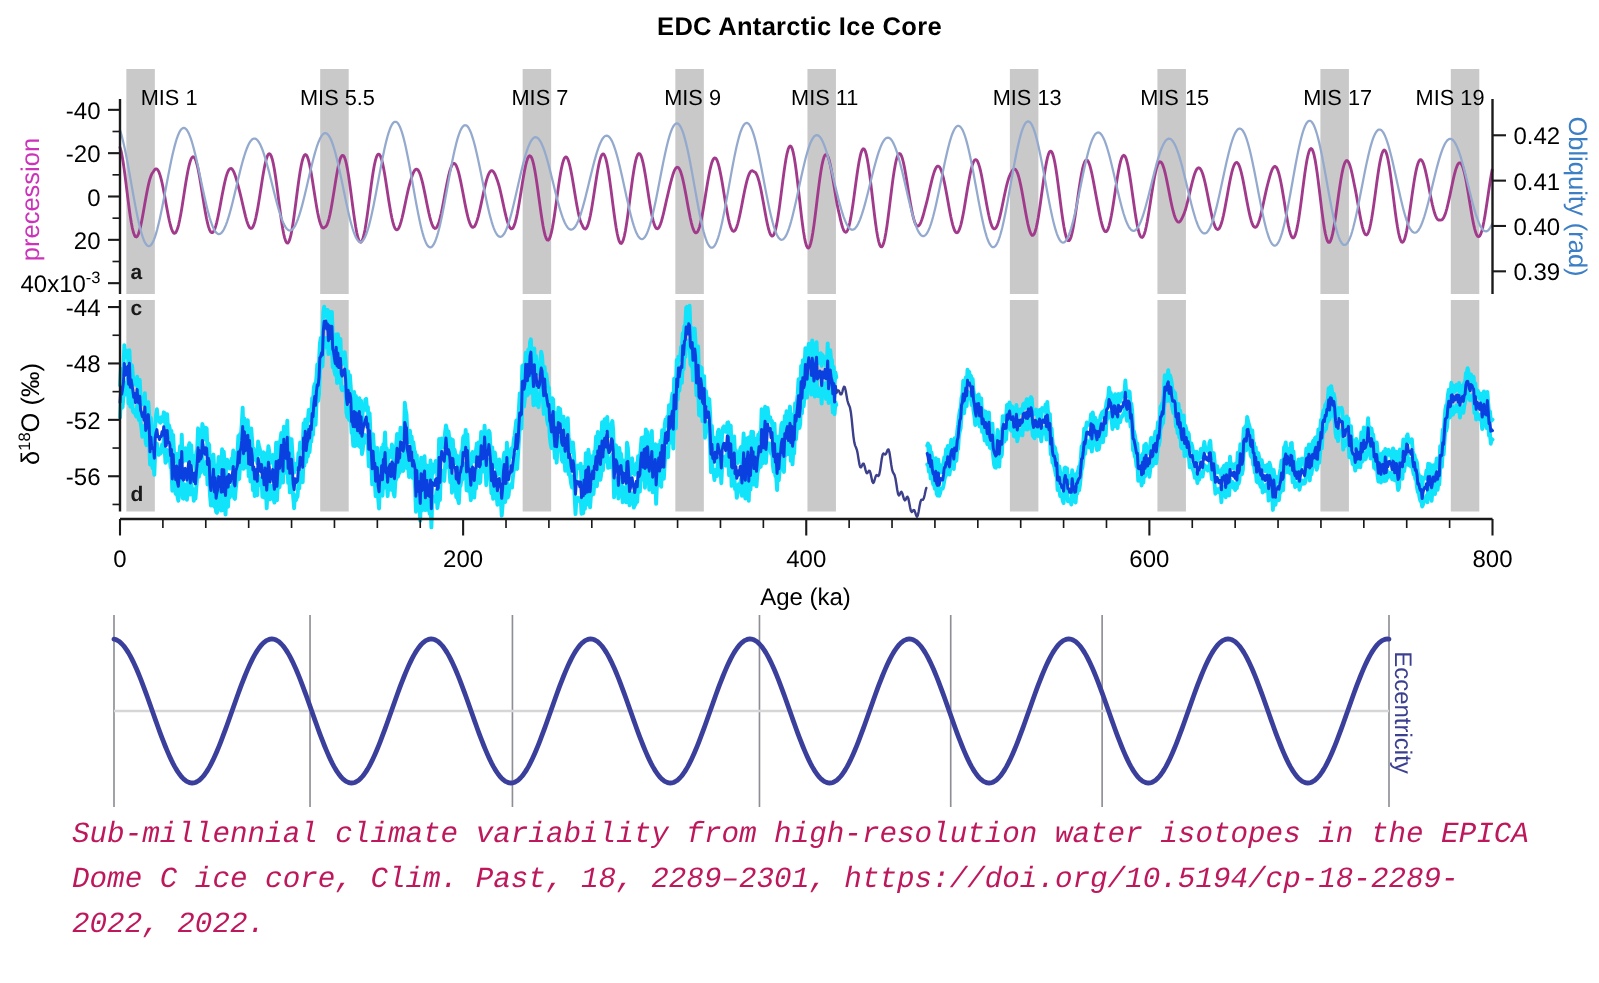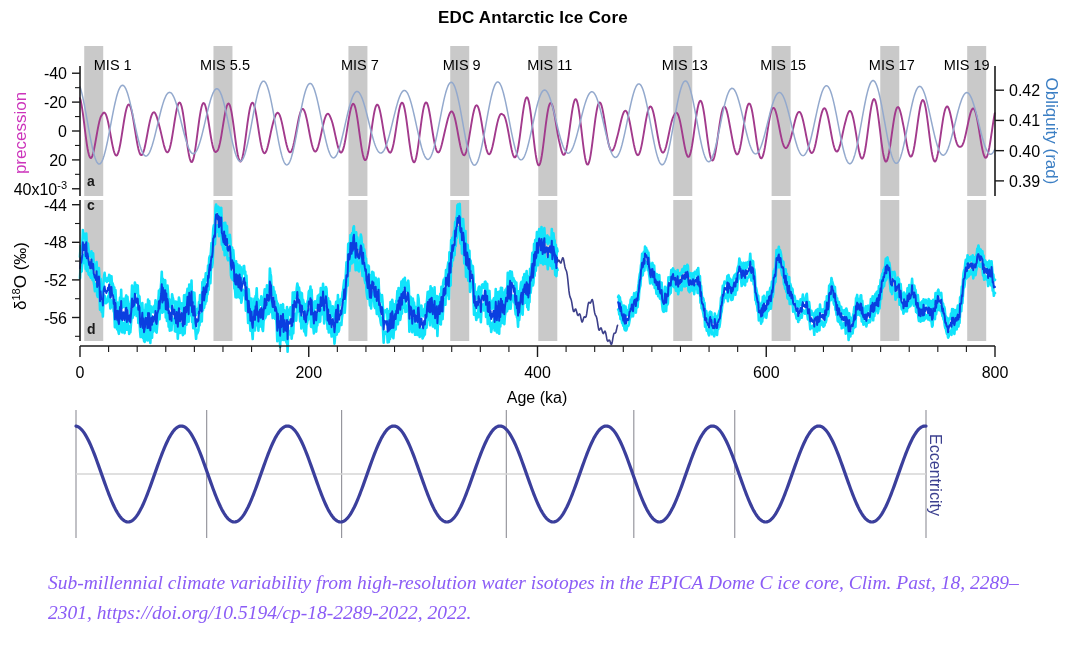--- a/index.html
+++ b/index.html
@@ -42,23 +42,23 @@
   .ecc-grid{stroke:#8e8e96;stroke-width:1.1;}
   .ecc-midline{stroke:#d6d6d6;stroke-width:1.6;}
 
   .d18o-envelope{fill:none;stroke:#11e3fb;stroke-width:2.6;
                  stroke-linejoin:round;stroke-linecap:round;}
   .d18o-core{fill:none;stroke:#0a3fe0;stroke-width:2.0;
              stroke-linejoin:round;stroke-linecap:round;}
   .d18o-tail{fill:none;stroke:#3c3f8a;stroke-width:1.6;
              stroke-linejoin:round;stroke-linecap:round;}
 
-  #caption{position:absolute;left:48px;top:568px;width:976px;
-           font-family:Liberation Serif, serif;font-style:italic;
-           font-size:19.5px;line-height:1.55;color:#8b5cf6;}
+  #caption{position:absolute;left:48px;top:541px;width:976px;
+           font-family:Liberation Mono, monospace;font-style:italic;
+           font-size:19.5px;line-height:1.55;color:#be185d;}
 </style>
 </head>
 <body>
 
 <div id="figure">
 
   <div id="title">EDC Antarctic Ice Core</div>
 
   <svg class="plot" viewBox="0 0 1066 655">
 

